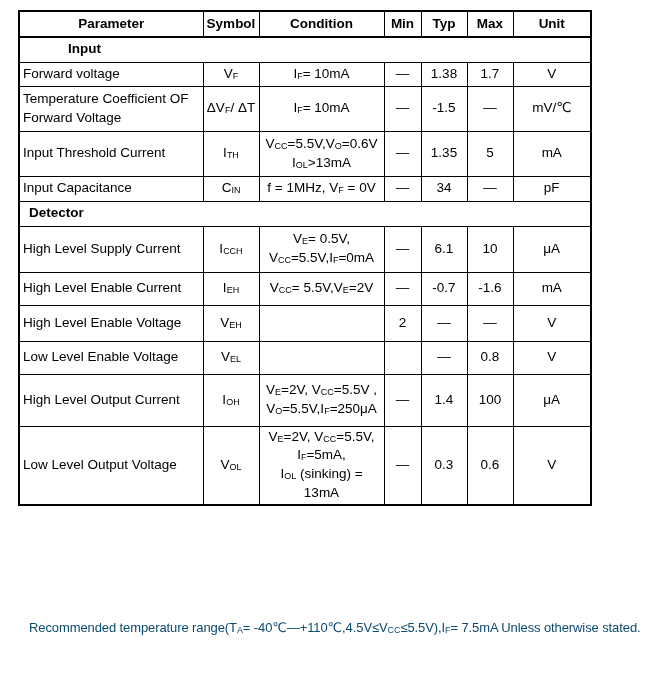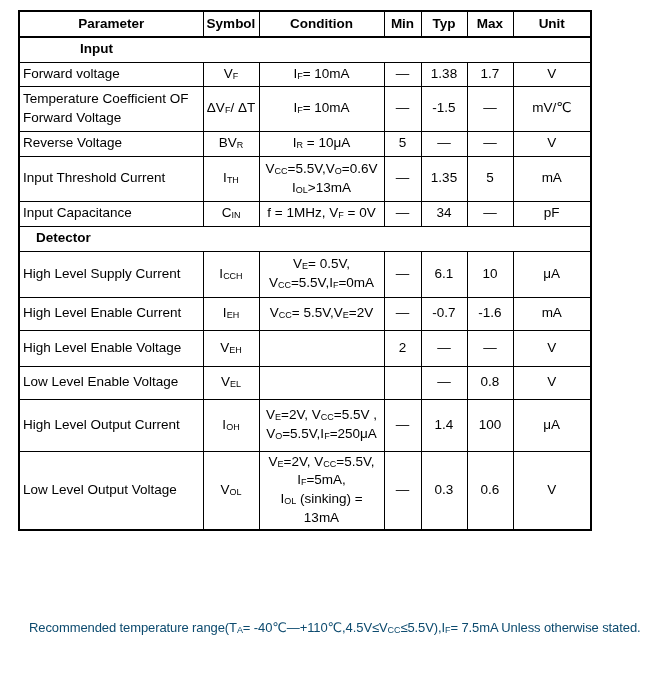--- a/index.html
+++ b/index.html
@@ -29,22 +29,22 @@
   }
   table.spec thead th {
     font-weight: bold;
     text-align: center;
     border-bottom: 2px solid #000;
   }
   td.param { text-align: left; padding-left: 9px; }
   td.c { text-align: center; }
   td.cond { text-align: center; font-size: 13.2px; line-height: 1.45; }
   tr.section td { font-weight: bold; text-align: left; }
-  tr.section-input td { padding-left: 60px; }
-  tr.section-detector td { padding-left: 16px; margin-top: 8px; }
+  tr.section-input td { padding-left: 48px; }
+  tr.section-detector td { padding-left: 9px; margin-top: 8px; }
   sub {
     font-size: 9px;
     line-height: 0;
     position: relative;
     top: 1px;
     vertical-align: baseline;
   }
   .footnote {
     position: absolute;
     font-size: 13px;
@@ -99,29 +99,20 @@
       <tr style="height:45px">
         <td class="param">Temperature Coefficient OF<br>Forward Voltage</td>
         <td class="c">ΔV<sub>F</sub>/ ΔT</td>
         <td class="cond">I<sub>F</sub>= 10mA</td>
         <td class="c">—</td>
         <td class="c">-1.5</td>
         <td class="c">—</td>
         <td class="c">mV/℃</td>
       </tr>
 
-      <tr style="height:25px">
-        <td class="param">Reverse Voltage</td>
-        <td class="c">BV<sub>R</sub></td>
-        <td class="cond">I<sub>R</sub> = 10μA</td>
-        <td class="c">5</td>
-        <td class="c">—</td>
-        <td class="c">—</td>
-        <td class="c">V</td>
-      </tr>
 
       <tr style="height:45px">
         <td class="param">Input Threshold Current</td>
         <td class="c">I<sub>TH</sub></td>
         <td class="cond">V<sub>CC</sub>=5.5V,V<sub>O</sub>=0.6V<br>I<sub>OL</sub>&gt;13mA</td>
         <td class="c">—</td>
         <td class="c">1.35</td>
         <td class="c">5</td>
         <td class="c">mA</td>
       </tr>

